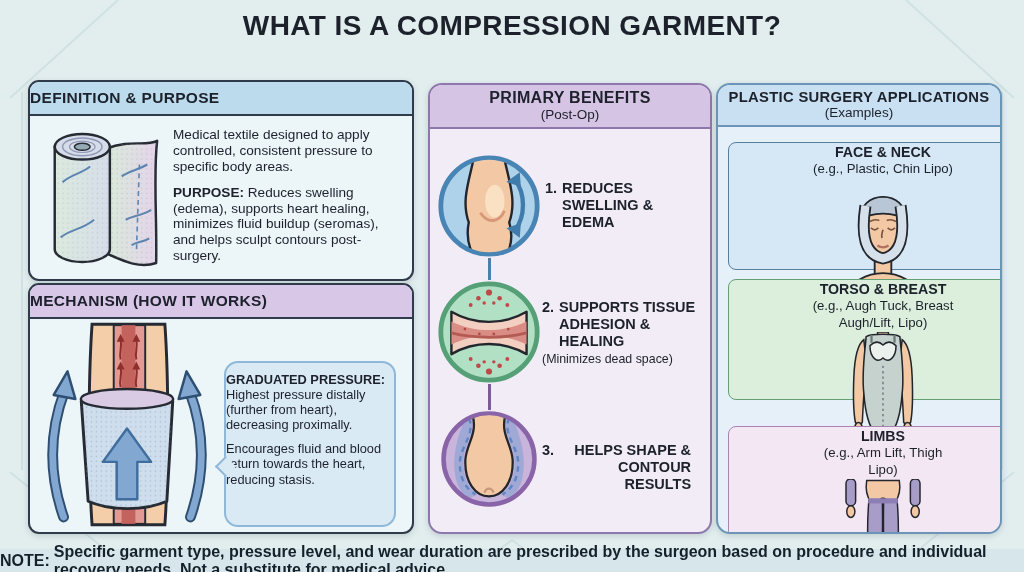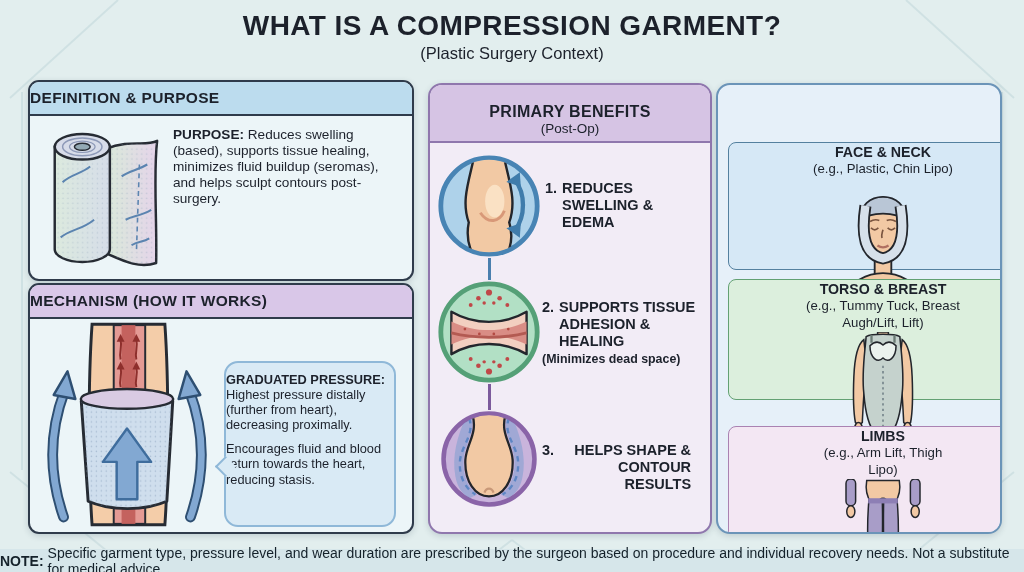--- a/index.html
+++ b/index.html
@@ -33,49 +33,49 @@
     padding:9px 0;font-size:12.8px;line-height:1.18;}
   .bubble p{margin:0 0 9px;}
   .bubble-tail{position:absolute;left:-8px;top:96px;width:13px;height:13px;
     background:#d9eaf5;border-left:2px solid #8fb8d8;border-bottom:2px solid #8fb8d8;
     transform:rotate(45deg);}
   
   #benefits-panel{position:absolute;left:428px;top:83px;width:280px;height:447px;
     border:2.5px solid var(--benefits-border,#8f77ad);border-radius:14px;
     background:var(--benefits-bg,#f2ecf6);box-shadow:0 2px 6px rgba(40,60,80,.18);overflow:hidden;}
   .panel-head{text-align:center;border-bottom:2px solid var(--benefits-border,#8f77ad);
-    background:var(--benefits-header,#d6c4e4);padding:18px 0 5px;}
+    background:var(--benefits-header,#d6c4e4);padding:4px 0 5px;}
   .panel-head .h1{font-size:16px;font-weight:700;letter-spacing:.3px;}
   .panel-head .h2{font-size:13.5px;font-weight:500;}
   .circle-icon{position:absolute;}
   .connector{position:absolute;width:3px;}
   .benefit{position:absolute;font-size:14.5px;font-weight:700;line-height:1.16;}
   .b-row{display:flex;gap:5px;}
-  .b-note{font-size:12.4px;font-weight:700;margin-top:3px;}
+  .b-note{font-size:12.4px;font-weight:400;margin-top:3px;}
   .b-note:empty{display:none;}
   
   #apps-panel{position:absolute;left:716px;top:83px;width:282px;height:447px;
     border:2.5px solid var(--apps-border,#6b94b8);border-radius:14px;
     background:var(--apps-bg,#e6f0f9);box-shadow:0 2px 6px rgba(40,60,80,.18);overflow:hidden;}
   #apps-panel .panel-head{border-bottom-color:var(--apps-border,#6b94b8);
     background:var(--apps-header,#c8e0f2);}
   #apps-panel .panel-head .h1{font-size:14.8px;}
   .app-card{position:absolute;left:10px;width:306px;border-radius:8px;
     display:flex;align-items:center;padding:0 4px 0 8px;box-sizing:border-box;flex-direction:column;}
   .app-text{flex:1;text-align:center;line-height:1.28;}
   .app-title{font-size:14.2px;font-weight:700;}
   .app-ex{font-size:13.2px;font-weight:500;}
   #card-face{top:57px;height:128px;background:var(--card-face-bg,#d6e8f6);border:1.5px solid #54809f;}
   #card-torso{top:194px;height:121px;background:var(--card-torso-bg,#dcefdd);border:1.5px solid #63a173;}
   #card-limbs{top:323px;height:117px;background:var(--card-limbs-bg,#f3e7f3);border:1.5px solid #aa82b2;margin-top:18px;}
   .app-illo{flex:0 0 auto;}
   
   #note-bar{position:absolute;left:0;top:549px;width:100%;height:23px;
     background:var(--note-bg,#d6e6ea);display:flex;align-items:center;justify-content:center;
-    font-size:14px;font-weight:400;color:#14212a;}
+    font-size:16px;font-weight:700;color:#14212a;}
   #note-bar b{margin-right:4px;}
 </style>
 </head>
 <body>
 
 <div id="canvas">
 
   <svg class="bg-decor" width="1024" height="572" viewBox="0 0 1024 572">
     <g stroke="#c4d9dc" stroke-width="2" opacity=".6" fill="none">
       <path d="M118 0 L10 98"></path>
@@ -83,21 +83,20 @@
       <path d="M10 472 L118 560"></path>
         <path d="M1014 472 L906 560"></path>
       <path d="M22 92 L22 470"></path>
         <path d="M1002 92 L1002 470"></path>
       <path d="M512 540 L470 572"></path>
         <path d="M512 540 L554 572"></path>
     </g>
   </svg>
 
   <div class="title">WHAT IS A COMPRESSION GARMENT?</div>
-  <div class="subtitle">(Plastic Surgery Context)</div>
 
   <section class="box" id="def-box">
     <div class="box-head head-blue">DEFINITION &amp; PURPOSE</div>
     <div class="def-body">
       <svg class="roll-illo" width="128" height="150" viewBox="0 0 130 152">
         <defs>
           <linearGradient id="g-sheet" x1="0" y1="0" x2="1" y2="0">
             <stop offset="0" stop-color="#d9ead9"></stop>
               <stop offset="1" stop-color="#e5d4ea"></stop>
           </linearGradient>
@@ -119,21 +118,22 @@
         <path d="M18 24 L18 128 A28 13 0 0 0 74 128 L74 24 Z" fill="url(#g-roll)" stroke="#262b33" stroke-width="2.5"></path>
         <path d="M18 24 L18 128 A28 13 0 0 0 74 128 L74 24 Z" fill="url(#pdots)" opacity=".3"></path>
         <path d="M26 60 C34 52 44 52 54 44" stroke="#5b84b0" stroke-width="2" fill="none"></path>
         <path d="M24 116 C34 108 46 108 58 98" stroke="#5b84b0" stroke-width="2" fill="none"></path>
         <ellipse cx="46" cy="24" rx="28" ry="13" fill="#d7dce9" stroke="#262b33" stroke-width="2.5"></ellipse>
         <ellipse cx="46" cy="24" rx="20" ry="9" fill="none" stroke="#8e9ab8" stroke-width="1.5"></ellipse>
         <ellipse cx="46" cy="24" rx="13" ry="5.8" fill="none" stroke="#8e9ab8" stroke-width="1.2"></ellipse>
         <ellipse cx="46" cy="24" rx="8" ry="3.6" fill="#93a9b4" stroke="#262b33" stroke-width="1.5"></ellipse>
       </svg>
       <div class="def-text">
-        <p><b>PURPOSE:</b> <span>Reduces swelling (based), supports tissue healing, minimizes fluid buildup (seromas), and helps sculpt contours post-surgery.</span></p>
+        <p>Medical textile designed to apply controlled, consistent pressure to specific body areas.</p>
+        <p><b>PURPOSE:</b> <span>Reduces swelling (edema), supports heart healing, minimizes fluid buildup (seromas), and helps sculpt contours post-surgery.</span></p>
       </div>
     </div>
   </section>
 
   <section class="box" id="mech-box">
     <div class="box-head head-purple">MECHANISM (HOW IT WORKS)</div>
     <div class="mech-body">
       <svg class="limb-illo" width="182" height="205" viewBox="0 0 185 208">
         <defs>
           <pattern id="sdots" width="5" height="5" patternUnits="userSpaceOnUse">
@@ -270,20 +270,24 @@
     <div class="benefit" style="left:112px;top:357px;width:166px;">
       <div class="b-row">
         <span class="b-num">3.</span>
         <span class="b-label" style="width:132px;text-align:right;">HELPS SHAPE &amp; CONTOUR RESULTS</span>
       </div>
 
     </div>
   </section>
 
   <section id="apps-panel">
+    <div class="panel-head">
+      <div class="h1">PLASTIC SURGERY APPLICATIONS</div>
+      <div class="h2">(Examples)</div>
+    </div>
 
     <div class="app-card" id="card-face">
       <div class="app-text">
         <div class="app-title">FACE &amp; NECK</div>
         <div class="app-ex">(e.g., Plastic, Chin Lipo)</div>
       </div>
       <svg class="app-illo" width="100" height="122" viewBox="0 0 100 132">
         <rect x="41" y="84" width="18" height="22" fill="#f2c9a4" stroke="#23262c" stroke-width="2"></rect>
         <path d="M4 130 C18 110 34 103 50 103 C66 103 82 110 96 130 Z" fill="#f2c9a4" stroke="#23262c" stroke-width="2"></path>
         <path d="M30 118 C40 112 60 112 70 118" stroke="#d8a884" stroke-width="1.6" fill="none"></path>
@@ -298,21 +302,21 @@
             <path d="M54 46 q5 -2 10 1"></path>
           <path d="M50 56 q-2 6 -1 9"></path>
         </g>
         <path d="M44 73 q6 4 12 0" stroke="#b07060" stroke-width="2.5" fill="none"></path>
       </svg>
     </div>
 
     <div class="app-card" id="card-torso">
       <div class="app-text">
         <div class="app-title">TORSO &amp; BREAST</div>
-        <div class="app-ex" style="max-width:158px;margin:0 auto;">(e.g., Tummy Tuck, Breast Augh/Lift, Lift)</div>
+        <div class="app-ex" style="max-width:158px;margin:0 auto;">(e.g., Augh Tuck, Breast Augh/Lift, Lipo)</div>
       </div>
       <svg class="app-illo" width="102" height="115" viewBox="0 0 110 150">
         <rect x="48" y="0" width="14" height="10" fill="#f2c9a4" stroke="#23262c" stroke-width="2"></rect>
         <path d="M30 10 C22 16 18 34 17 58 C16 82 16 102 19 118 C21 121 26 121 28 118 C29 98 30 70 34 46 Z" fill="#f2c9a4" stroke="#23262c" stroke-width="2"></path>
         <path transform="translate(110,0) scale(-1,1)" d="M30 10 C22 16 18 34 17 58 C16 82 16 102 19 118 C21 121 26 121 28 118 C29 98 30 70 34 46 Z" fill="#f2c9a4" stroke="#23262c" stroke-width="2"></path>
         <ellipse cx="23" cy="126" rx="5" ry="8" fill="#f2c9a4" stroke="#23262c" stroke-width="2"></ellipse>
         <ellipse cx="87" cy="126" rx="5" ry="8" fill="#f2c9a4" stroke="#23262c" stroke-width="2"></ellipse>
         <path d="M33 6 C40 2 70 2 77 6 C79 30 83 54 80 80 C78 106 73 124 65 132 L45 132 C37 124 32 106 30 80 C27 54 31 30 33 6 Z" fill="#c5d2cd" stroke="#23262c" stroke-width="2"></path>
         <rect x="36" y="128" width="16" height="16" rx="7" fill="#c5d2cd" stroke="#23262c" stroke-width="2"></rect>
         <rect x="58" y="128" width="16" height="16" rx="7" fill="#c5d2cd" stroke="#23262c" stroke-width="2"></rect>

